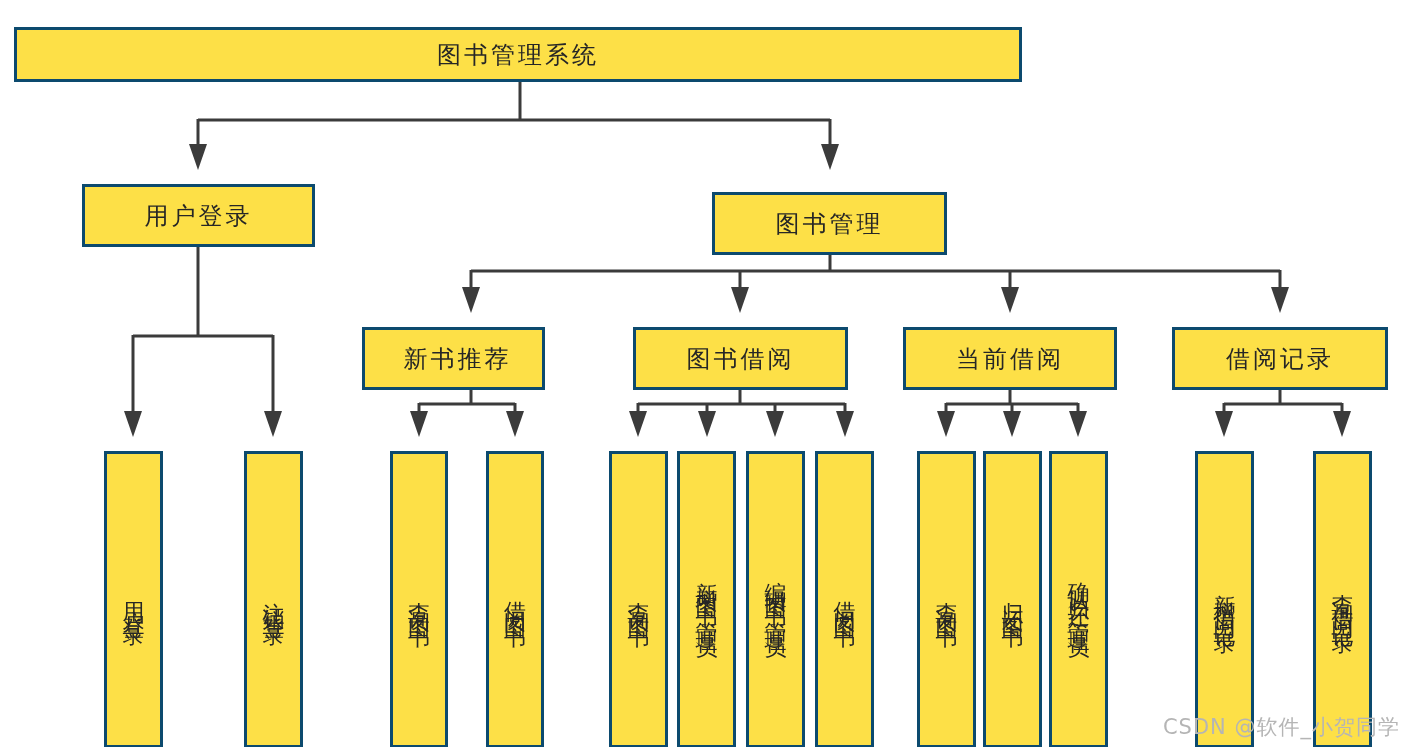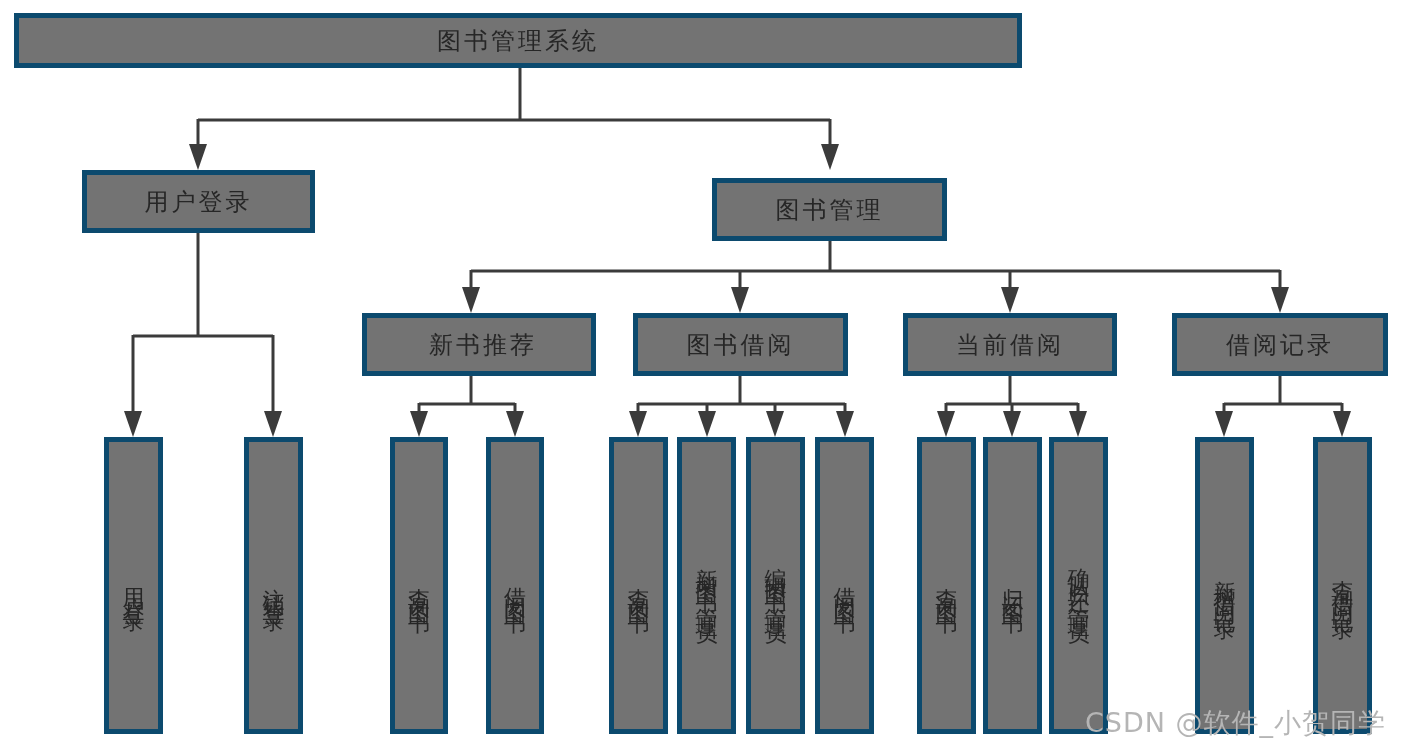--- a/index.html
+++ b/index.html
@@ -9,45 +9,46 @@
     width:1405px; height:747px;
     background:#ffffff;
     font-family:"DejaVu Sans","Liberation Sans",sans-serif;
     overflow:hidden;
   }
   .connectors {
     position:absolute; left:0; top:0; z-index:1;
   }
   .node {
     position:absolute;
-    background:#737373;
-    border:5px solid #0c4a6e;
+    background:#fde047;
+    border:3px solid #0c4a6e;
     box-sizing:border-box;
     display:flex;
     align-items:center;
     justify-content:center;
     color:#262626;
     z-index:2;
+    margin-top:14px;
   }
   .h-node {
     font-size:24px;
     letter-spacing:3px;
     white-space:nowrap;
   }
   .v-node {
     writing-mode:vertical-rl;
     text-orientation:mixed;
     font-size:22px;
     letter-spacing:8px;
     line-height:1;
   }
   .watermark {
     position:absolute;
-    right:19px; bottom:6px;
-    font-size:27px;
+    right:5px; bottom:6px;
+    font-size:21px;
     color:#b5b5b5;
     letter-spacing:1px;
     z-index:3;
     white-space:nowrap;
   }
 </style>
 </head>
 <body>
 
 <div class="canvas">
@@ -116,21 +117,21 @@
       <polygon points="1215,411 1233,411 1224,437"></polygon>
       <polygon points="1333,411 1351,411 1342,437"></polygon>
     </g>
   </svg>
 
   <div class="node h-node" style="left:14px; top:13px; width:1008px; height:55px;">图书管理系统</div>
 
   <div class="node h-node" style="left:82px; top:170px; width:233px; height:63px;">用户登录</div>
   <div class="node h-node" style="left:712px; top:178px; width:235px; height:63px;">图书管理</div>
 
-  <div class="node h-node" style="left:362px; top:313px; width:234px; height:63px;padding-left:8px;">新书推荐</div>
+  <div class="node h-node" style="left:362px; top:313px; width:183px; height:63px;padding-left:8px;">新书推荐</div>
   <div class="node h-node" style="left:633px; top:313px; width:215px; height:63px;">图书借阅</div>
   <div class="node h-node" style="left:903px; top:313px; width:214px; height:63px;font-family:Liberation Serif, serif;">当前借阅</div>
   <div class="node h-node" style="left:1172px; top:313px; width:216px; height:63px;">借阅记录</div>
 
   <div class="node v-node" style="left:104px; top:437px; width:59px; height:297px;">用户登录</div>
   <div class="node v-node" style="left:244px; top:437px; width:59px; height:297px;">注销登录</div>
 
   <div class="node v-node" style="left:390px; top:437px; width:58px; height:297px;">查询图书</div>
   <div class="node v-node" style="left:486px; top:437px; width:58px; height:297px;">借阅图书</div>
 

